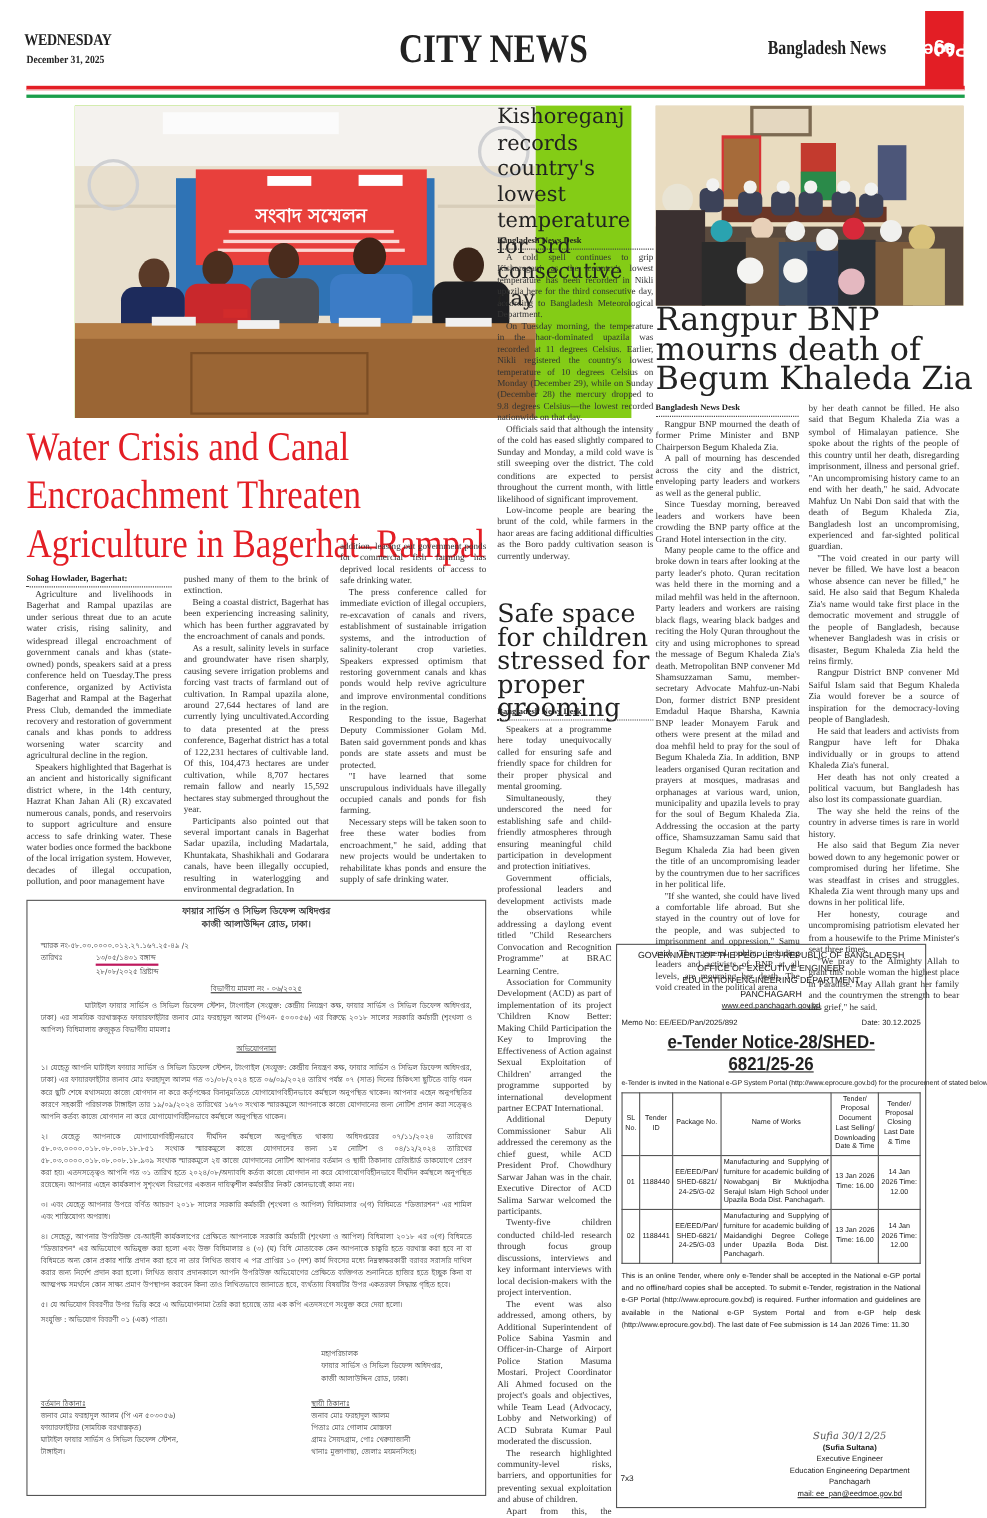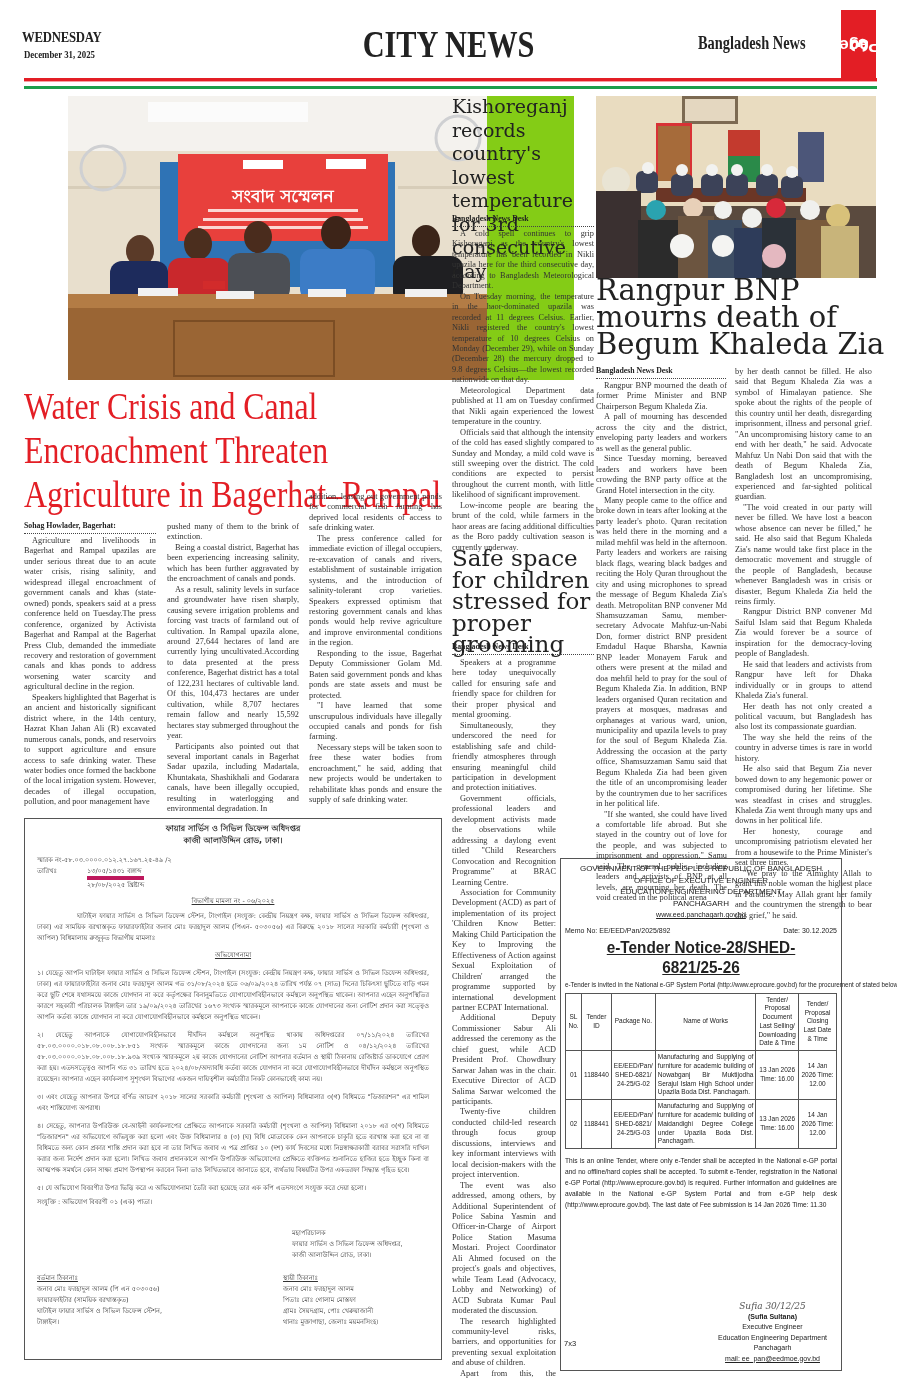--- a/index.html
+++ b/index.html
@@ -165,21 +165,20 @@
       <circle cx="178" cy="160" r="12" fill="#e4b8c0"></circle>
     </g>
   </svg>
 </div>
 
 <div class="h-big h-kish">Kishoreganj records country's lowest temperature for 3rd consecutive day</div>
 <div class="byline" style="left:452px; top:214px; width:142px;">Bangladesh News Desk</div>
 <div class="col" style="left:452px; top:229px; width:142px;">
   <p>A cold spell continues to grip Kishoreganj as the country's lowest temperature has been recorded in Nikli upazila here for the third consecutive day, according to Bangladesh Meteorological Department.</p>
   <p>On Tuesday morning, the temperature in the haor-dominated upazila was recorded at 11 degrees Celsius. Earlier, Nikli registered the country's lowest temperature of 10 degrees Celsius on Monday (December 29), while on Sunday (December 28) the mercury dropped to 9.8 degrees Celsius—the lowest recorded nationwide on that day.</p>
-  <p>Meteorological Department data published at 11 am on Tuesday confirmed that Nikli again experienced the lowest temperature in the country.</p>
   <p>Officials said that although the intensity of the cold has eased slightly compared to Sunday and Monday, a mild cold wave is still sweeping over the district. The cold conditions are expected to persist throughout the current month, with little likelihood of significant improvement.</p>
   <p>Low-income people are bearing the brunt of the cold, while farmers in the haor areas are facing additional difficulties as the Boro paddy cultivation season is currently underway.</p>
 </div>
 
 <div class="h-big h-safe">Safe space for children stressed for proper grooming</div>
 <div class="byline" style="left:452px; top:642px; width:142px;">Bangladesh News Desk</div>
 <div class="col" style="left:452px; top:658px; width:104px;">
   <p>Speakers at a programme here today unequivocally called for ensuring safe and friendly space for children for their proper physical and mental grooming.</p>
   <p>Simultaneously, they underscored the need for establishing safe and child-friendly atmospheres through ensuring meaningful child participation in development and protection initiatives.</p>
   <p>Government officials, professional leaders and development activists made the observations while addressing a daylong event titled "Child Researchers Convocation and Recognition Programme" at BRAC Learning Centre.</p>
@@ -237,21 +236,21 @@
 </div>
 
 <div class="ad-bn">
   <div class="c">ফায়ার সার্ভিস ও সিভিল ডিফেন্স অধিদপ্তর</div>
   <div class="c">কাজী আলাউদ্দিন রোড, ঢাকা।</div>
   <div class="row">
     <span>স্মারক নং-৫৮.০৩.০০০০.০১২.২৭.১৬৭.২৫-৪৯ /২</span>
     <span style="display:flex; gap:30px;">
       <span>তারিখঃ</span>
       <span style="display:flex; flex-direction:column; line-height:10px;">
-        <span style="border-bottom:4px solid #be185d;">১৩/০৫/১৪৩১ বঙ্গাব্দ</span>
+        <span style="border-bottom:2px solid #be185d;">১৩/০৫/১৪৩১ বঙ্গাব্দ</span>
         <span>২৮/০৮/২০২৫ খ্রিষ্টাব্দ</span>
       </span>
     </span>
   </div>
   <div class="ul">বিভাগীয় মামলা নং - ০৬/২০২৫</div>
   <p style="text-indent:40px; margin-top:2px;">ঘাটাইল ফায়ার সার্ভিস ও সিভিল ডিফেন্স স্টেশন, টাংগাইল (সংযুক্ত: কেন্দ্রীয় নিয়ন্ত্রণ কক্ষ, ফায়ার সার্ভিস ও সিভিল ডিফেন্স অধিদপ্তর, ঢাকা) এর সাময়িক বরখাস্তকৃত ফায়ারফাইটার জনাব মোঃ ফরহাদুল আলম (পিএন- ৫০৩০৫৬) এর বিরুদ্ধে ২০১৮ সালের সরকারি কর্মচারী (শৃংখলা ও আপিল) বিধিমালায় রুজুকৃত বিভাগীয় মামলাঃ</p>
   <div class="ul">অভিযোগনামা</div>
   <p>১। যেহেতু আপনি ঘাটাইল ফায়ার সার্ভিস ও সিভিল ডিফেন্স স্টেশন, টাংগাইল (সংযুক্ত: কেন্দ্রীয় নিয়ন্ত্রণ কক্ষ, ফায়ার সার্ভিস ও সিভিল ডিফেন্স অধিদপ্তর, ঢাকা) এর ফায়ারফাইটার জনাব মোঃ ফরহাদুল আলম গত ৩১/০৮/২০২৪ হতে ০৬/০৯/২০২৪ তারিখ পর্যন্ত ০৭ (সাত) দিনের চিকিৎসা ছুটিতে বাড়ি গমন করে ছুটি শেষে যথাসময়ে কাজে যোগদান না করে কর্তৃপক্ষের বিনানুমতিতে যোগাযোগবিহীনভাবে কর্মস্থলে অনুপস্থিত থাকেন। আপনার এহেন অনুপস্থিতির কারণে সহকারী পরিচালক টাঙ্গাইল তার ১৯/০৯/২০২৪ তারিখের ১৬৭৩ সংখ্যক স্মারকমূলে আপনাকে কাজে যোগদানের জন্য নোটিশ প্রদান করা সত্ত্বেও আপনি কর্তব্য কাজে যোগদান না করে যোগাযোগবিহীনভাবে কর্মস্থলে অনুপস্থিত থাকেন।</p>
   <p>২। যেহেতু আপনাকে যোগাযোগবিহীনভাবে দীর্ঘদিন কর্মস্থলে অনুপস্থিত থাকায় অধিদপ্তরের ০৭/১১/২০২৪ তারিখের ৫৮.০৩.০০০০.০১৮.০৮.০০৮.১৮.৮৫১ সংখ্যক স্মারকমূলে কাজে যোগদানের জন্য ১ম নোটিশ ও ০৪/১২/২০২৪ তারিখের ৫৮.০৩.০০০০.০১৮.০৮.০০৮.১৮.৯৩৯ সংখ্যক স্মারকমূলে ২য় কাজে যোগদানের নোটিশ আপনার বর্তমান ও স্থায়ী ঠিকানায় রেজিষ্টার্ড ডাকযোগে প্রেরণ করা হয়। এতদসত্ত্বেও আপনি গত ৩১ তারিখ হতে ২০২৪/০৮/অদ্যাবধি কর্তব্য কাজে যোগদান না করে যোগাযোগবিহীনভাবে দীর্ঘদিন কর্মস্থলে অনুপস্থিত রয়েছেন। আপনার এহেন কার্যকলাপ সুশৃংখল বিভাগের একজন দায়িত্বশীল কর্মচারীর নিকট কোনভাবেই কাম্য নয়।</p>
   <p>৩। এবং যেহেতু আপনার উপরে বর্ণিত আচরণ ২০১৮ সালের সরকারি কর্মচারী (শৃংখলা ও আপিল) বিধিমালার ৩(গ) বিধিমতে "ডিজারশন" এর শামিল এবং শাস্তিযোগ্য অপরাধ।</p>

